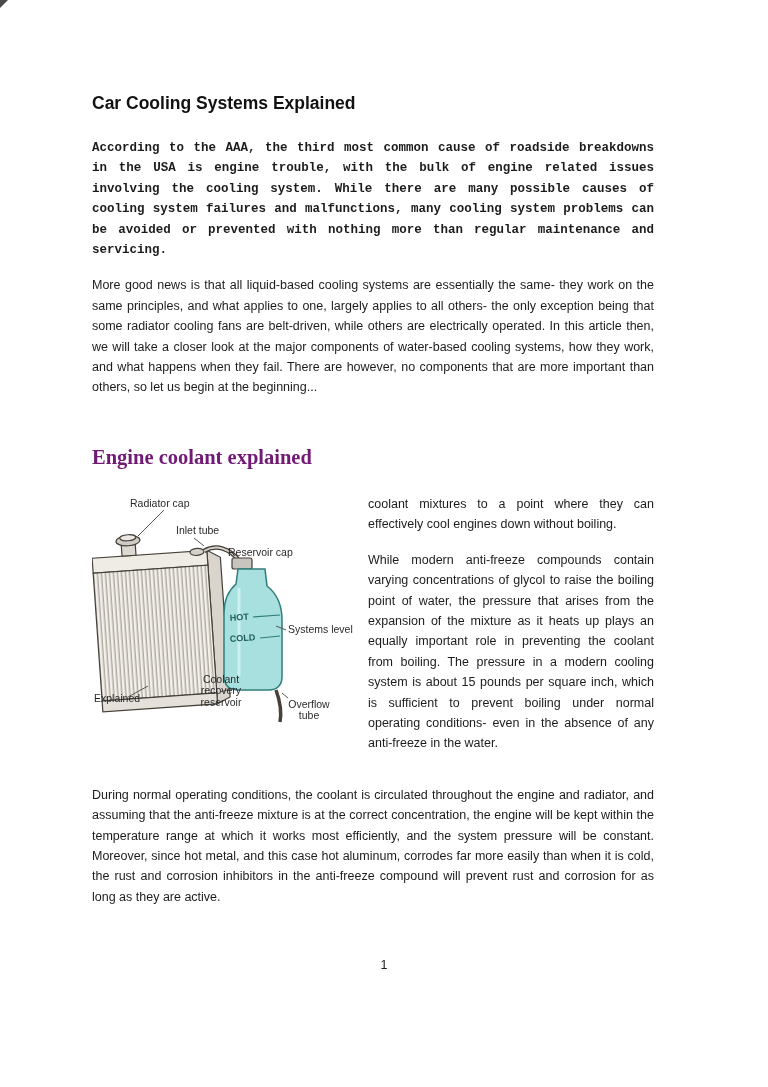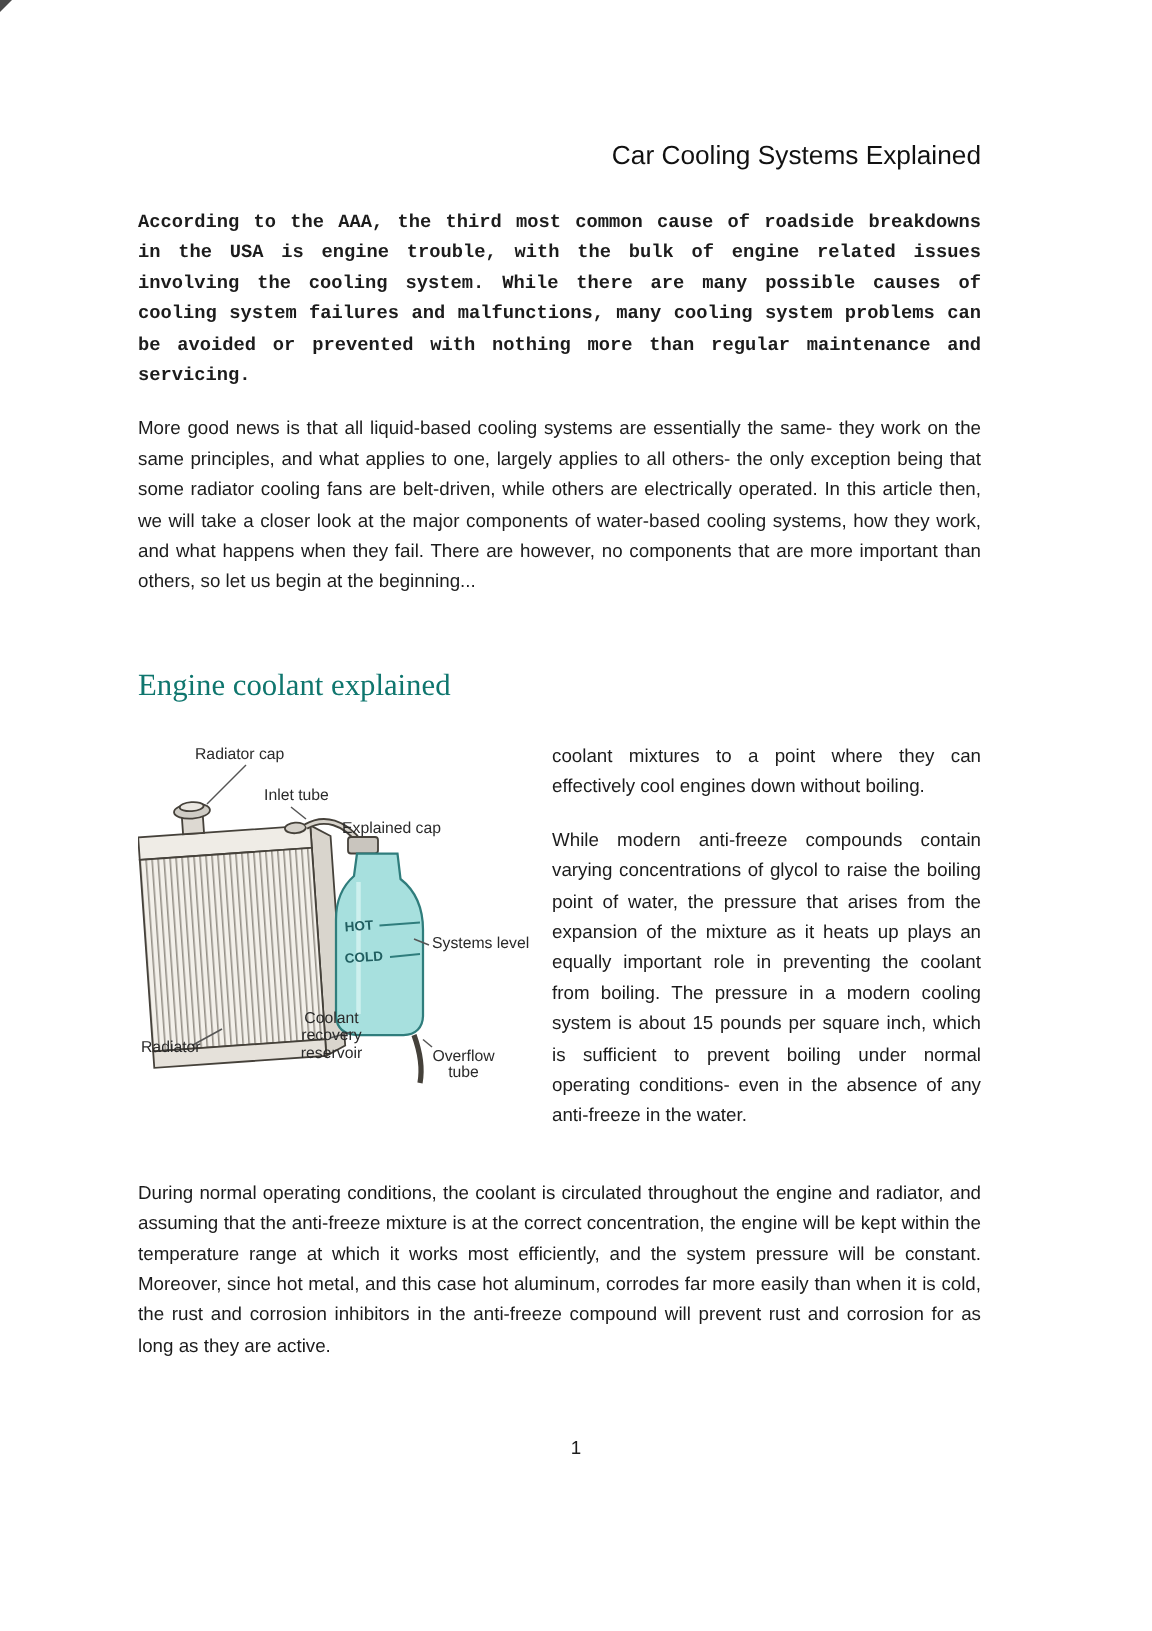--- a/index.html
+++ b/index.html
@@ -8,33 +8,33 @@
     width:768px; height:1087px; position:relative; background:#ffffff;
     font-family:"Liberation Sans","DejaVu Sans",sans-serif; color:#1c1c1c;
     margin:0 auto; overflow:hidden;
   }
   .corner {
     position:absolute; top:0; left:0; width:0; height:0;
     border-top:8px solid #4a4a4a; border-right:8px solid transparent;
   }
   .content { padding:93px 114px 0 92px; }
   h1 {
-    font-size:17.5px; font-weight:normal; text-align:right;
+    font-size:17.5px; font-weight:bold; text-align:left;
     margin:0 0 24px; color:#111;
   }
   p {
     font-size:12.5px; line-height:20.4px; text-align:justify;
     margin:0 0 15px; color:#1c1c1c;
   }
   p.bold { font-weight:bold;font-family:Liberation Mono, monospace; }
   p.cont { margin-bottom:0; }
   p.last { margin:16px 0 0; }
   h2 {
     font-family:"Liberation Serif","DejaVu Serif",serif;
-    font-size:20.5px; font-weight:normal; margin:48px 0 25px; color:#0f766e;
+    font-size:20.5px; font-weight:bold; margin:48px 0 25px; color:#701a75;
   }
   .figure {
     float:left; width:264px; height:268px; position:relative;
     margin:2px 12px 2px 0;
   }
   .figure svg { position:absolute; top:0; left:0; }
   .lbl {
     position:absolute; font-size:10.5px; line-height:11.5px;
     color:#2a2a2a; white-space:nowrap;
   }
@@ -104,23 +104,23 @@
           <line x1="102" y1="42" x2="112" y2="50"></line>
           <line x1="194" y1="134" x2="184" y2="130"></line>
           <line x1="36" y1="201" x2="56" y2="190"></line>
           <line x1="128" y1="196" x2="142" y2="192"></line>
           <line x1="196" y1="202" x2="190" y2="197"></line>
         </g>
       </svg>
 
       <span class="lbl" style="left:38px; top:2px;">Radiator cap</span>
       <span class="lbl" style="left:84px; top:29px;">Inlet tube</span>
-      <span class="lbl" style="left:136px; top:51px;">Explained cap</span>
+      <span class="lbl" style="left:136px; top:51px;">Reservoir cap</span>
       <span class="lbl" style="left:196px; top:128px;">Systems level</span>
-      <span class="lbl" style="left:2px; top:197px;">Radiator</span>
+      <span class="lbl" style="left:2px; top:197px;">Explained</span>
       <span class="lbl wrap" style="left:100px; top:178px; width:58px;">Coolant recovery reservoir</span>
       <span class="lbl wrap" style="left:192px; top:203px; width:50px;">Overflow tube</span>
     </div>
 
     <p>coolant mixtures to a point where they can effectively cool engines down without boiling.</p>
 
     <p>While modern anti-freeze compounds contain varying concentrations of glycol to raise the boiling point of water, the pressure that arises from the expansion of the mixture as it heats up plays an equally important role in preventing the coolant from boiling. The pressure in a modern cooling system is about 15 pounds per square inch, which is sufficient to prevent boiling under normal operating conditions- even in the absence of any anti-freeze in the water.</p>
 
     <div class="clear"></div>
 

